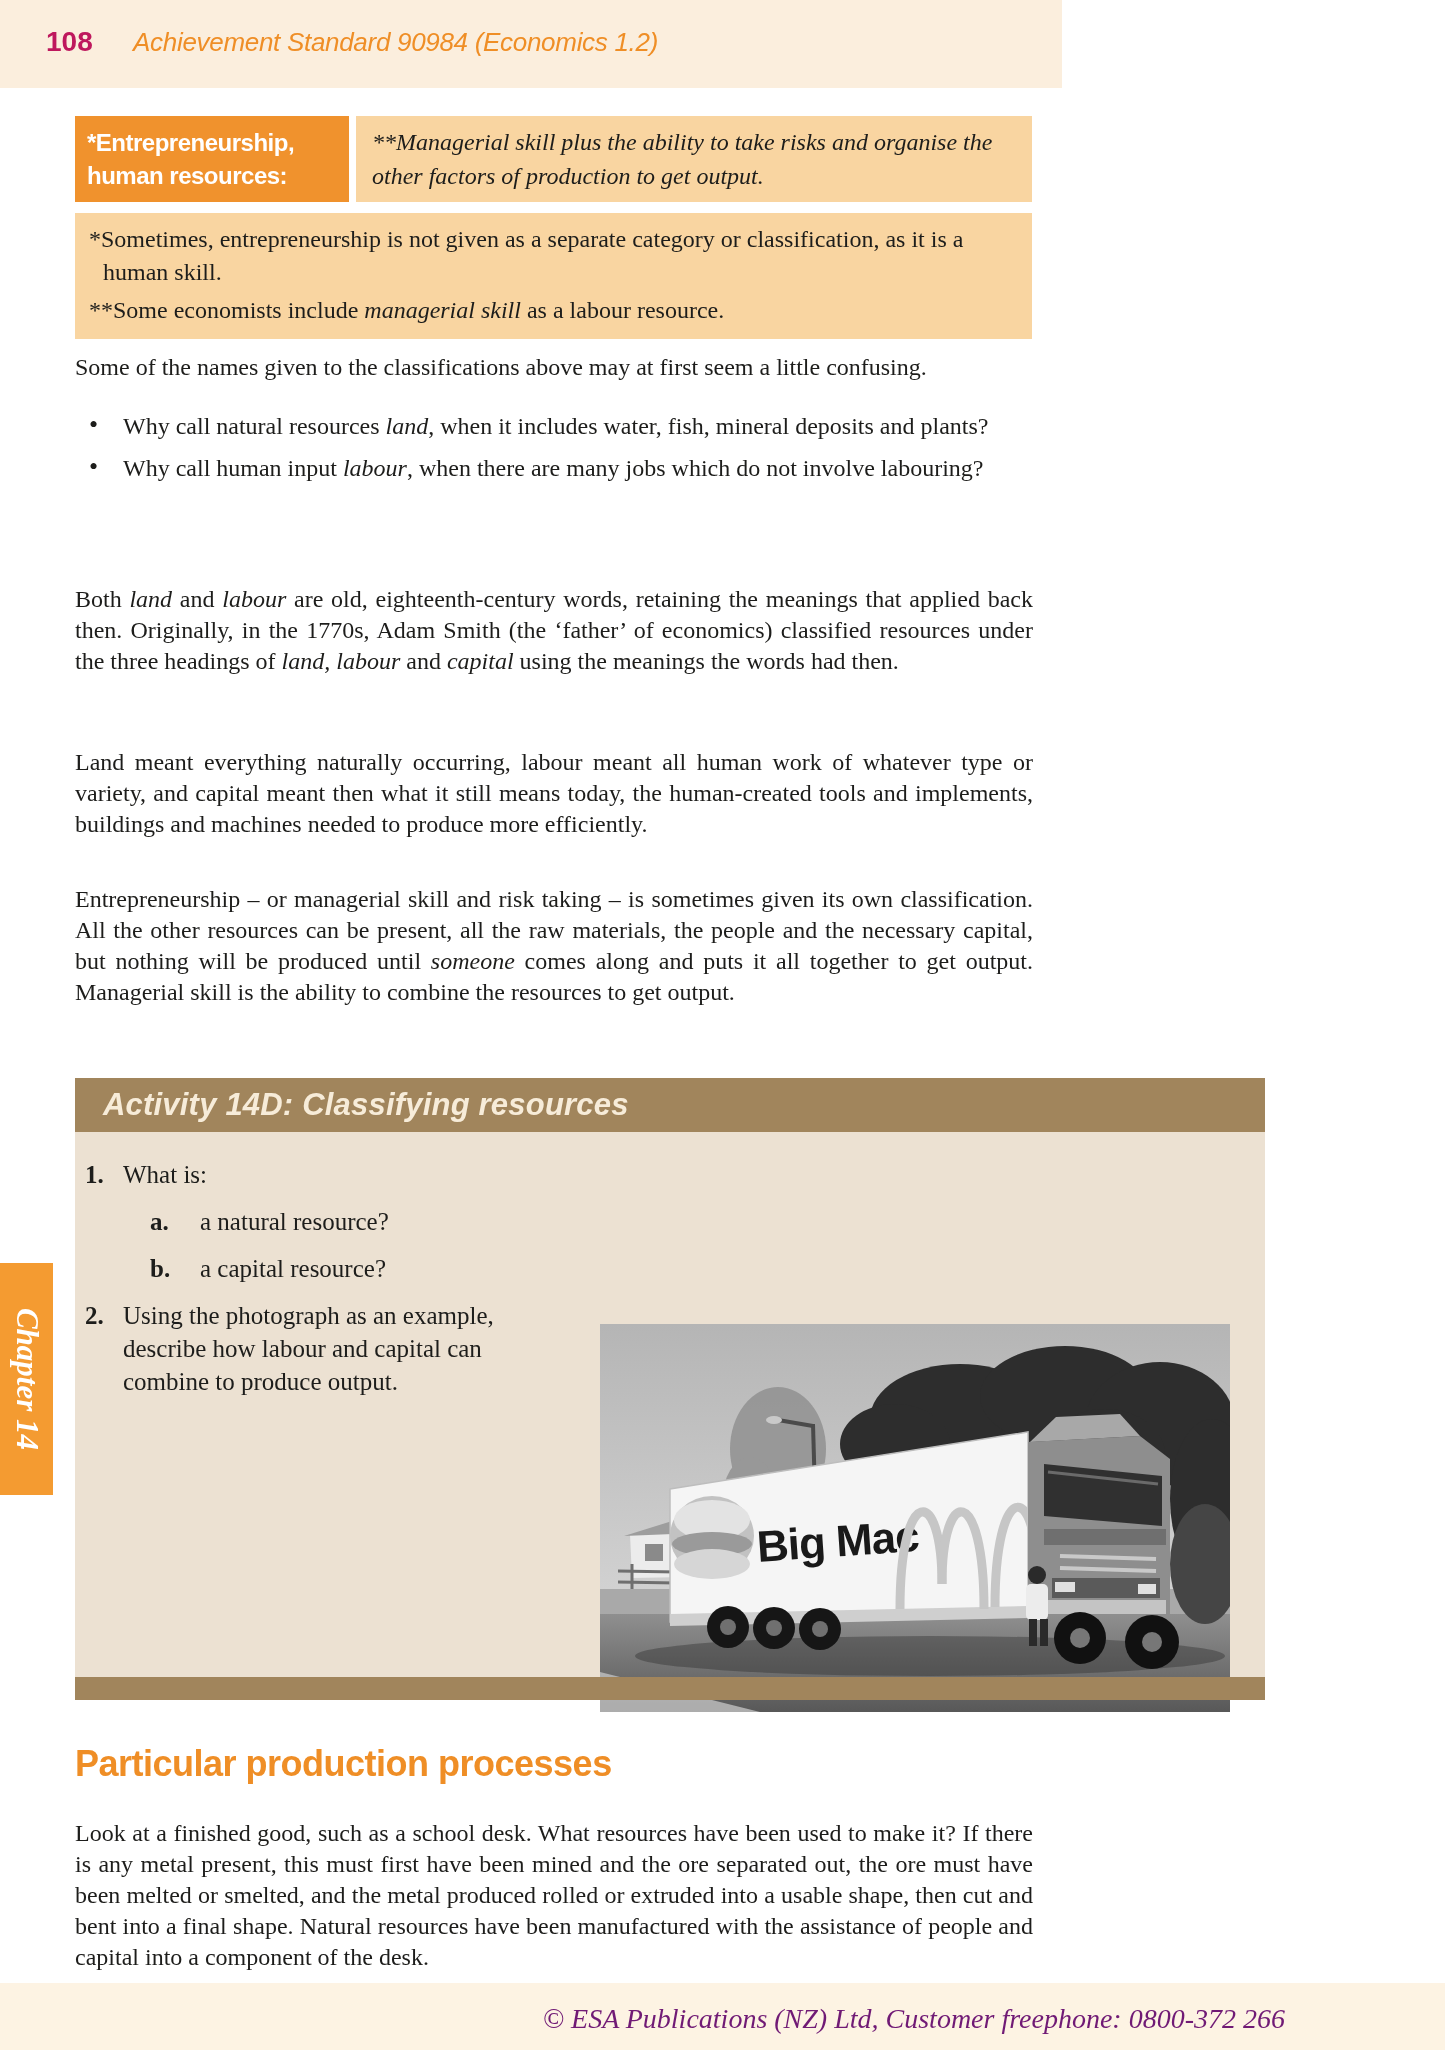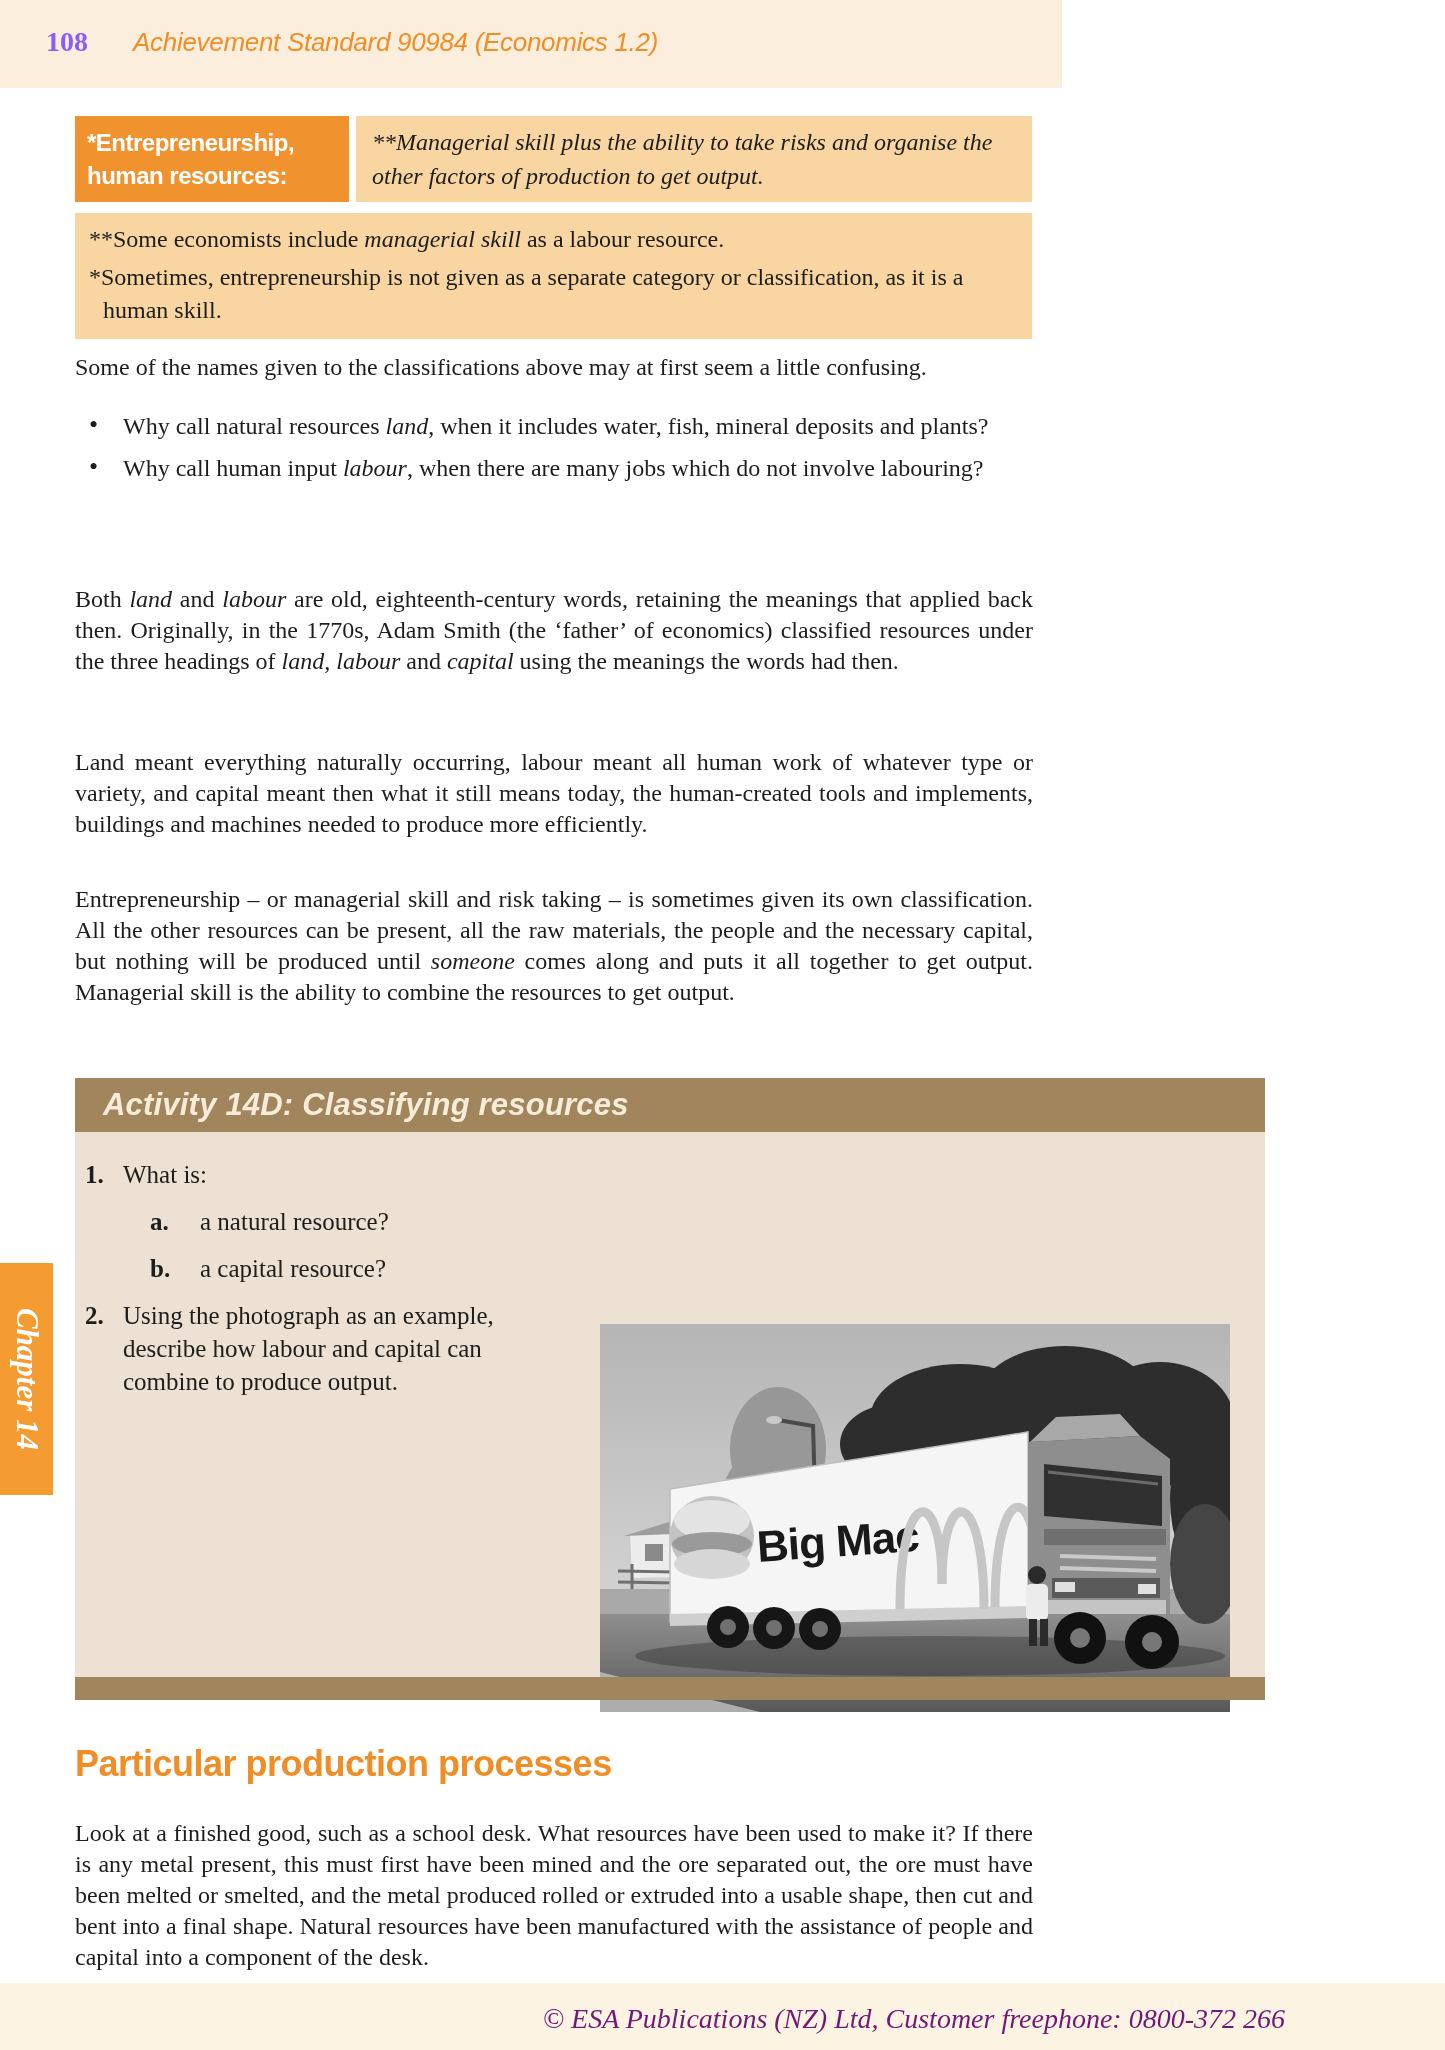--- a/index.html
+++ b/index.html
@@ -1,22 +1,22 @@
 <!DOCTYPE html>
 <html><head>
 <meta charset="utf-8">
 <style>
   html,body{margin:0;padding:0;background:#ffffff;}
   .page{position:relative;width:1445px;height:2050px;background:#fff;overflow:hidden;
         font-family:"Liberation Serif",serif;color:#1d1d1b;}
 
   
   .header-band{position:absolute;left:0;top:0;width:1062px;height:88px;background:#fbeedd;}
-  .page-num{position:absolute;left:46px;top:26px;font-family:Liberation Serif, serif;
-            font-weight:bold;font-size:28px;color:#8b5cf6;}
+  .page-num{position:absolute;left:46px;top:26px;font-family:Liberation Sans, sans-serif;
+            font-weight:bold;font-size:28px;color:#be185d;}
   .header-title{position:absolute;left:133px;top:27px;font-family:"Liberation Sans",sans-serif;
             font-weight:normal;font-style:italic;font-size:26px;color:#ef8e26;letter-spacing:-0.3px;}
 
   
   .def-box{position:absolute;left:75px;top:116px;width:957px;display:flex;align-items:stretch;border-radius:19px;}
   .def-term{width:256px;background:#f0922d;color:#ffffff;font-family:"Liberation Sans",sans-serif;
             font-weight:bold;font-size:24px;line-height:33px;padding:10px 6px 10px 12px;letter-spacing:-0.5px;}
   .def-gap{width:7px;background:#ffffff;}
   .def-text{flex:1;background:#f9d5a1;padding:9px 16px;font-size:24px;line-height:34px;font-style:italic;}
 
@@ -84,22 +84,22 @@
   <div class="def-box">
     <div class="def-term">
       <div>*Entrepreneurship,</div>
       <div>human resources:</div>
     </div>
     <div class="def-gap"></div>
     <div class="def-text">**Managerial skill plus the ability to take risks and organise the other factors of production to get output.</div>
   </div>
 
   <div class="footnote-box">
+    <p class="fn hang">*Sometimes, entrepreneurship is not given as a separate category or classification, as it is a human skill.</p>
     <p class="fn"><span>**Some economists include </span><i>managerial skill</i><span> as a labour resource.</span></p>
-    <p class="fn hang">*Sometimes, entrepreneurship is not given as a separate category or classification, as it is a human skill.</p>
   </div>
 
   <p class="bodytext para-intro"><span>Some of the names given to the classifications above may at first seem a little confusing.</span></p>
 
   <ul class="bullets">
     <li><span>Why call natural resources </span><i>land</i><span>, when it includes water, fish, mineral deposits and plants?</span></li>
     <li><span>Why call human input </span><i>labour</i><span>, when there are many jobs which do not involve labouring?</span></li>
   </ul>
 
   <p class="bodytext para-both"><span>Both </span><i>land</i><span> and </span><i>labour</i><span> are old, eighteenth-century words, retaining the meanings that applied back then. Originally, in the 1770s, Adam Smith (the ‘father’ of economics) classified resources under the three headings of </span><i>land, labour</i><span> and </span><i>capital</i><span> using the meanings the words had then.</span></p>

